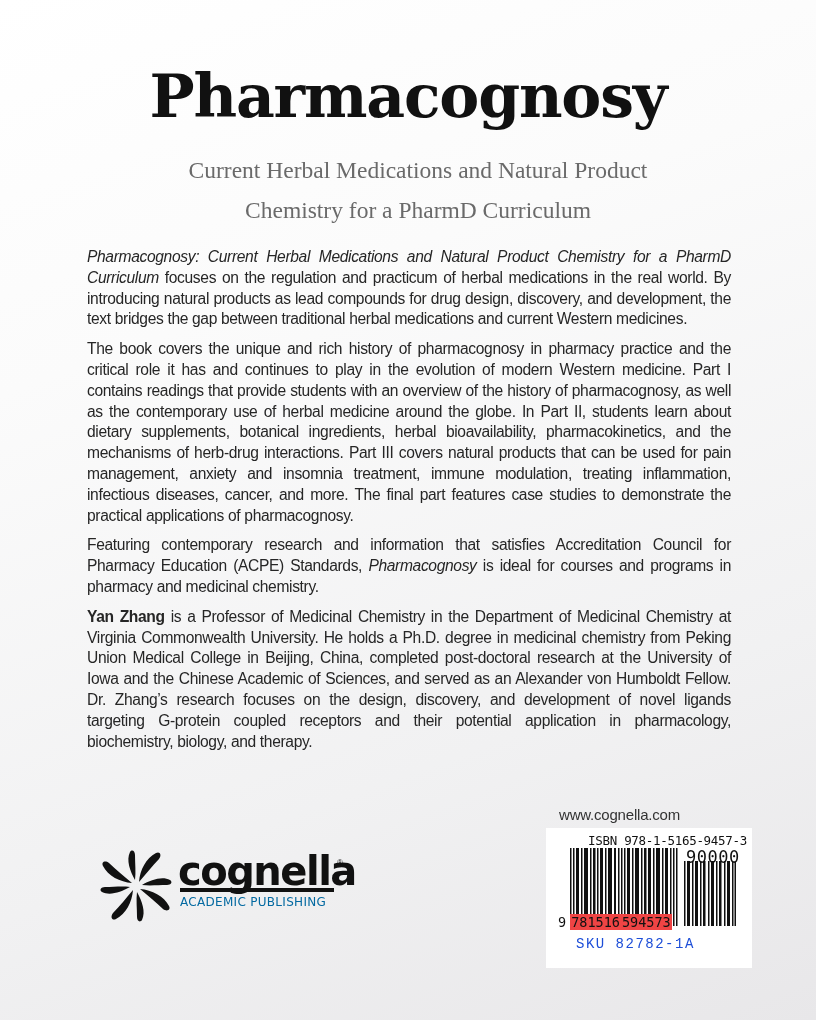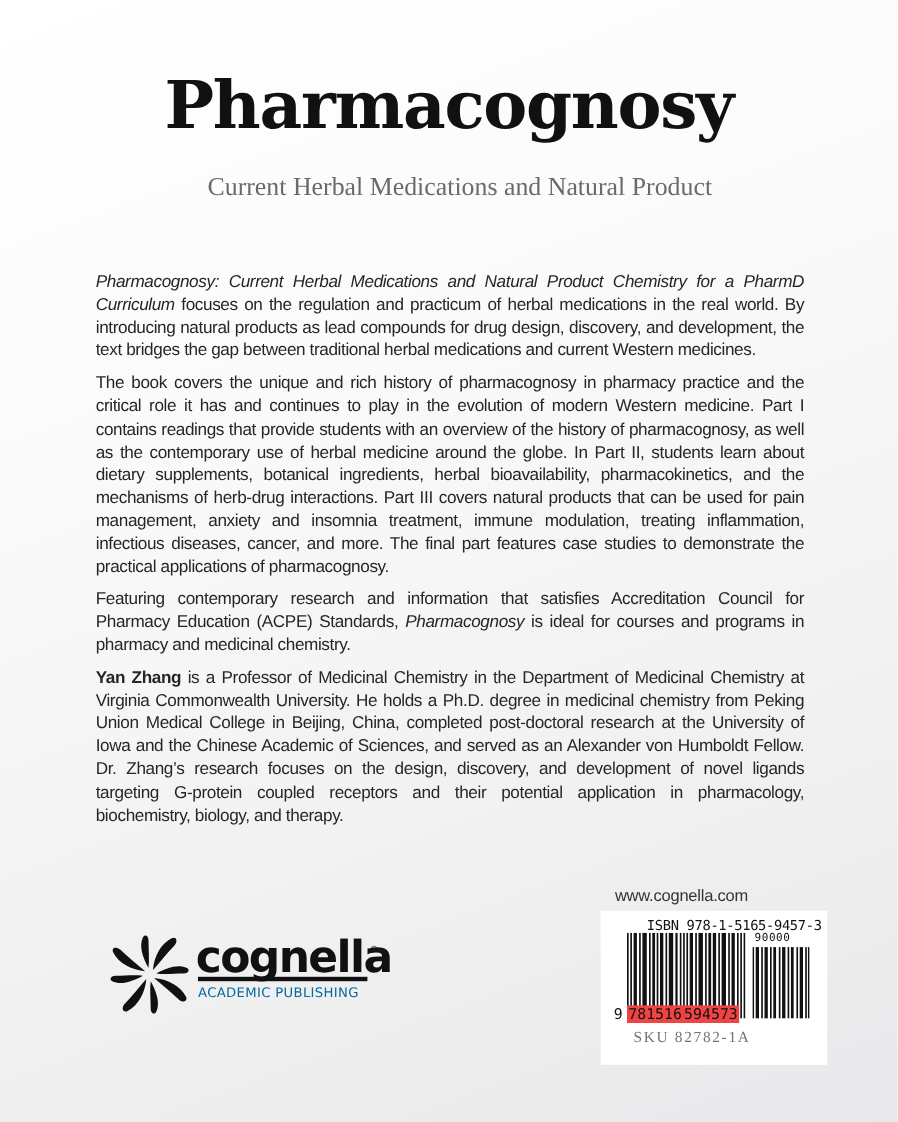--- a/index.html
+++ b/index.html
@@ -32,53 +32,54 @@
   .barcode-box {
     position: absolute; left: 546px; top: 828px; width: 206px; height: 140px;
     background: #ffffff;
   }
   .isbn-text {
     position: absolute; left: 18px; top: 5px; font-family: "DejaVu Sans Mono", monospace;
     font-size: 12.5px; color: #111; letter-spacing: -0.3px; margin-left: 24px;
   }
   .addon-num {
     position: absolute; left: 140px; top: 19px; font-family: "DejaVu Sans Mono", monospace;
-    font-size: 10px; color: #111; letter-spacing: 0.5px;
+    font-size: 17px; color: #111; letter-spacing: 0.5px;
   }
   .bars-main { position: absolute; left: 24px; top: 20px; width: 108px; height: 78px; }
   .bars-addon { position: absolute; left: 138px; top: 33px; width: 52px; height: 65px; }
   .ean-digits {
     position: absolute; left: 12px; top: 86px; font-family: "DejaVu Sans Mono", monospace;
     font-size: 13.5px; color: #111; background: transparent;
   }
   .ean-digits .lead { margin-right: 4px; }
   .ean-digits .grp { background: #ef4444; padding: 0 1px; }
   .sku {
-    position: absolute; left: 30px; top: 108px; font-family: Liberation Serif, serif;
-    font-size: 14px; color: #737373; letter-spacing: 1.5px;
+    position: absolute; left: 30px; top: 108px; font-family: Liberation Mono, monospace;
+    font-size: 14px; color: #1d4ed8; letter-spacing: 1.5px;
   }
   .logo { position: absolute; left: 96px; top: 846px; width: 80px; height: 80px; }
   .wordmark {
     position: absolute; left: 178px; top: 850px; font-family: "DejaVu Sans", sans-serif;
     font-size: 40px; font-weight: bold; color: #111; letter-spacing: -1.5px; line-height: 42px;
   }
   .wordmark-rule { position: absolute; left: 180px; top: 888px; width: 154px; height: 4px; background: #111; }
   .reg { position: absolute; left: 337px; top: 858px; font-size: 8px; color: #111; }
   .tagline {
     position: absolute; left: 180px; top: 895px; font-family: "DejaVu Sans", sans-serif;
     font-size: 12px; color: #0369a1; letter-spacing: 0.3px;
   }
 </style>
 </head>
 <body>
 
 <h1 class="title">Pharmacognosy</h1>
 
 <div class="subtitle">
   <span>Current Herbal Medications and Natural Product</span>
+  <span>Chemistry for a PharmD Curriculum</span>
 </div>
 
 <div class="body">
   <p><em>Pharmacognosy: Current Herbal Medications and Natural Product Chemistry for a PharmD Curriculum</em><span> focuses on the regulation and practicum of herbal medications in the real world. By introducing natural products as lead compounds for drug design, discovery, and development, the text bridges the gap between traditional herbal medications and current Western medicines.</span></p>
   <p>The book covers the unique and rich history of pharmacognosy in pharmacy practice and the critical role it has and continues to play in the evolution of modern Western medicine. Part I contains readings that provide students with an overview of the history of pharmacog­nosy, as well as the contemporary use of herbal medicine around the globe. In Part II, students learn about dietary supplements, botanical ingredients, herbal bioavailability, pharmacokinetics, and the mechanisms of herb-drug interactions. Part III covers natural products that can be used for pain management, anxiety and insomnia treatment, immune modulation, treating inflammation, infectious diseases, cancer, and more. The final part features case studies to demonstrate the practical applications of pharmacognosy.</p>
   <p><span>Featuring contemporary research and information that satisfies Accreditation Council for Pharmacy Education (ACPE) Standards, </span><em>Pharmacognosy</em><span> is ideal for courses and programs in pharmacy and medicinal chemistry.</span></p>
   <p><strong>Yan Zhang</strong><span> is a Professor of Medicinal Chemistry in the Department of Medicinal Chemistry at Virginia Commonwealth University. He holds a Ph.D. degree in medicinal chemistry from Peking Union Medical College in Beijing, China, completed post-doctoral research at the University of Iowa and the Chinese Academic of Sciences, and served as an Alexander von Humboldt Fellow. Dr. Zhang’s research focuses on the design, discovery, and development of novel ligands targeting G-protein coupled receptors and their potential application in pharmacology, biochemistry, biology, and therapy.</span></p>
 </div>
 
 <div class="url">www.cognella.com</div>

